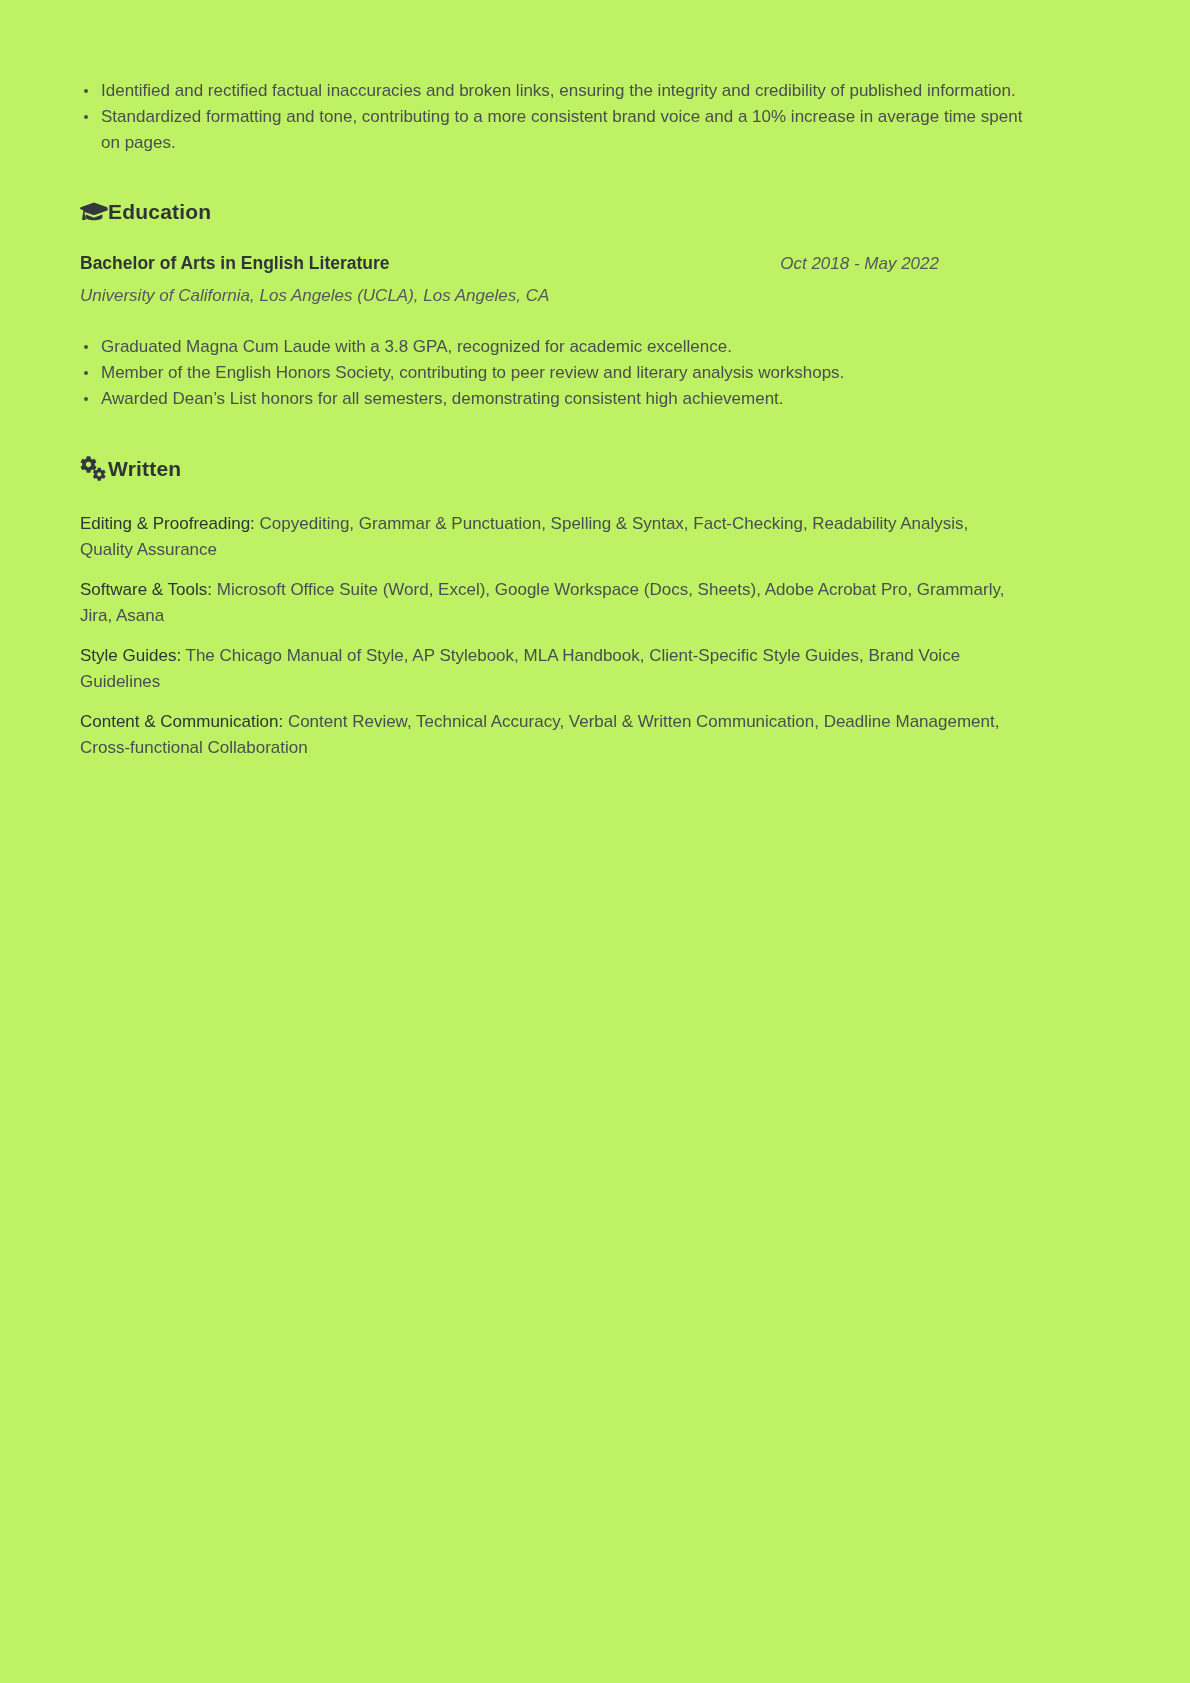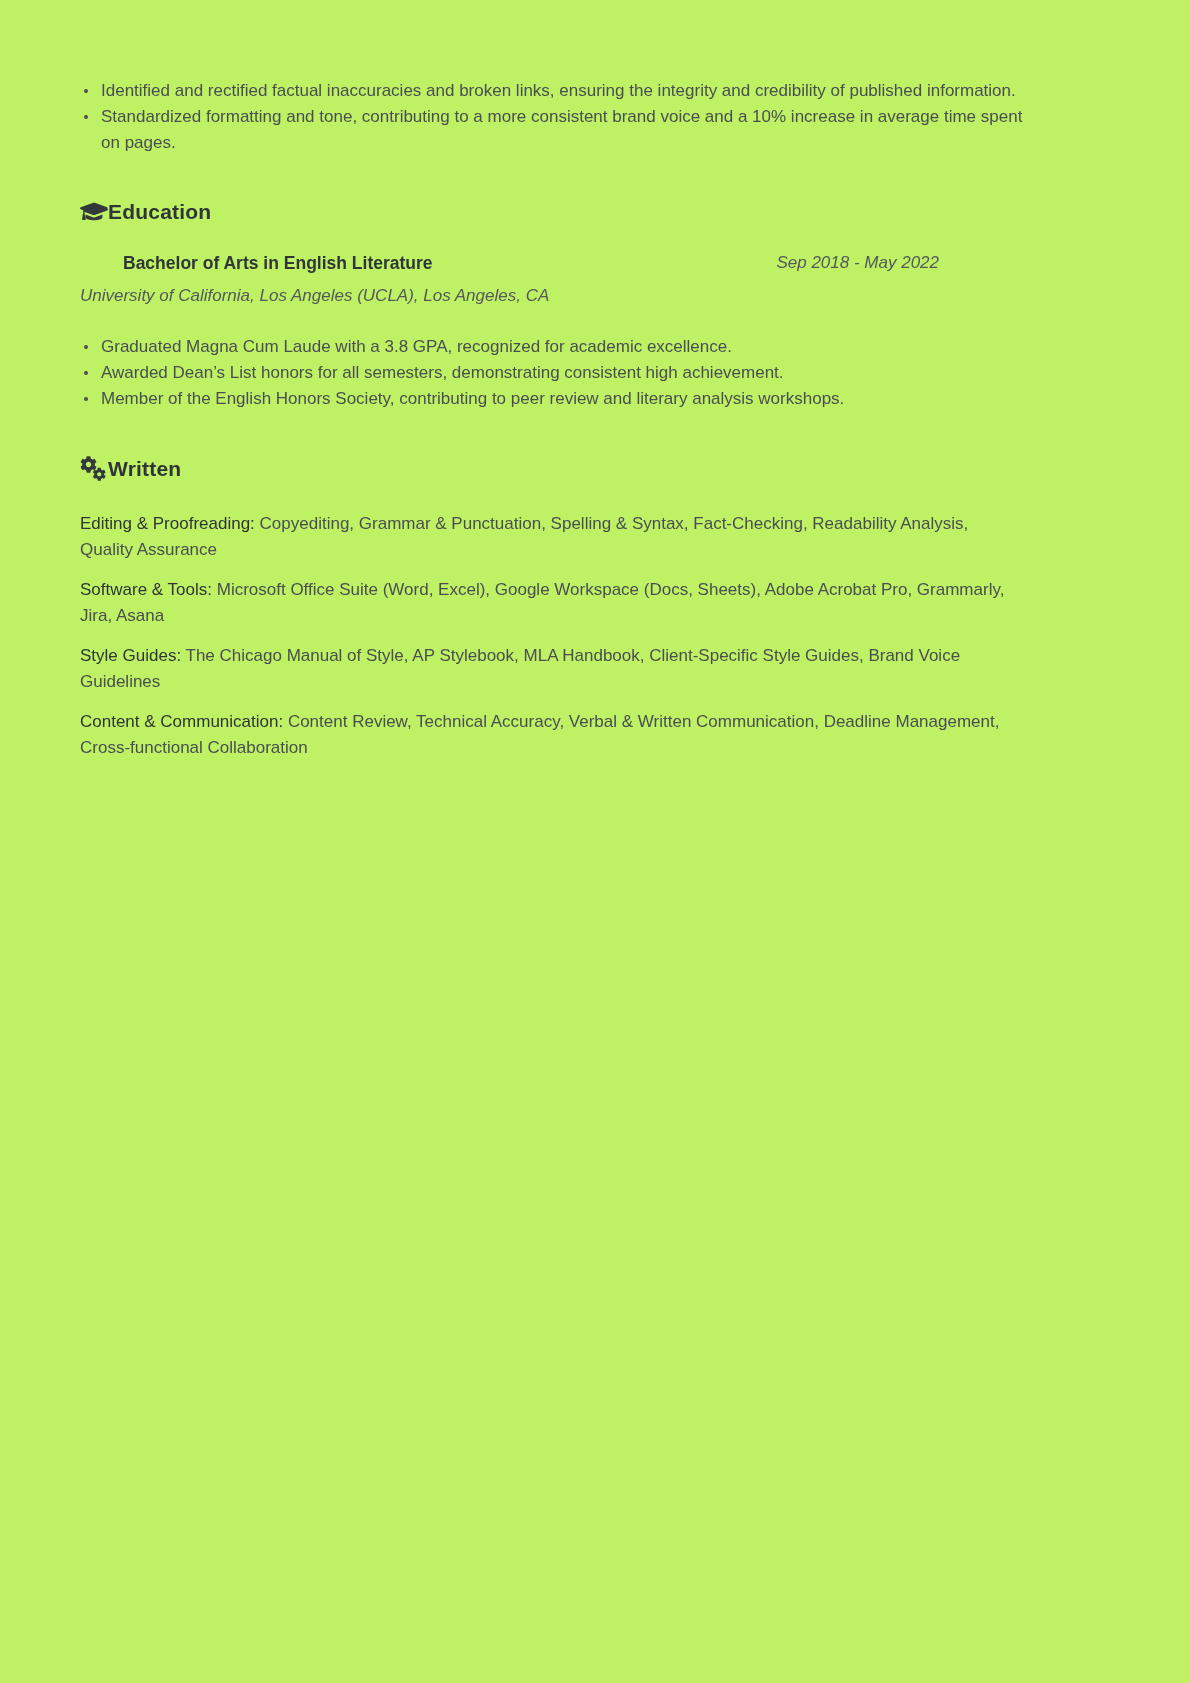--- a/index.html
+++ b/index.html
@@ -39,24 +39,23 @@
   .section-icon svg { display: block; fill: #33383c; }
   .section-title {
     font-size: 21px;
     font-weight: 700;
     color: #2f3437;
     letter-spacing: 0.2px;
   }
   .degree-row {
     display: flex;
     justify-content: space-between;
-    align-items: flex-start;
+    align-items: center;
     margin-top: 29px;
     max-width: 1028px;
-    margin-left: 43px;
   }
   .degree {
     font-size: 17.5px;
     font-weight: 700;
     color: #303539;
   }
   .dates {
     font-size: 17px;
     font-style: italic;
     color: #54585b;
@@ -102,37 +101,37 @@
         <span class="section-icon">
           <svg width="28" height="23" viewBox="0 0 640 512">
             <path d="M623.1 136.9L335.7 33.8c-10.1-3.6-21.3-3.6-31.4 0L16.9 136.9c-22.5 8-22.5 39.3 0 47.3l56.8 20.3v72.5c-6.3 8.5-10.7 18.4-12.4 29.2L48 416c-1.2 7.2 4.4 14 11.8 14h60.3c7.4 0 13-6.8 11.8-14l-13.2-79.9c-1.8-10.8-6.2-20.7-12.4-29.2v-60.6L304.3 311c10.1 3.6 21.3 3.6 31.4 0l287.4-103c22.5-8 22.5-39.2 0-47.1zM308.3 367.8L128 303.4v66.2c0 35.3 86 63.9 192 63.9s192-28.6 192-63.9v-66.2l-180.3 64.4c-10.1 3.6-21.4 3.6-31.4 0z"></path>
           </svg>
         </span>
         <span class="section-title">Education</span>
       </div>
 
       <div class="degree-row">
         <span class="degree">Bachelor of Arts in English Literature</span>
-        <span class="dates">Sep 2018 - May 2022</span>
+        <span class="dates">Oct 2018 - May 2022</span>
       </div>
 
       <div class="institution">University of California, Los Angeles (UCLA), Los Angeles, CA</div>
 
       <ul class="bullet-list edu-bullets">
         <li class="bullet-item">
           <span class="bullet-dot"></span>
           <span>Graduated Magna Cum Laude with a 3.8 GPA, recognized for academic excellence.</span>
         </li>
         <li class="bullet-item">
           <span class="bullet-dot"></span>
-          <span>Awarded Dean’s List honors for all semesters, demonstrating consistent high achievement.</span>
+          <span>Member of the English Honors Society, contributing to peer review and literary analysis workshops.</span>
         </li>
         <li class="bullet-item">
           <span class="bullet-dot"></span>
-          <span>Member of the English Honors Society, contributing to peer review and literary analysis workshops.</span>
+          <span>Awarded Dean’s List honors for all semesters, demonstrating consistent high achievement.</span>
         </li>
       </ul>
     </div>
 
     <div class="section">
       <div class="section-header">
         <span class="section-icon">
           <svg width="28" height="26" viewBox="0 0 28 26">
             <g transform="translate(0,0) scale(0.0332)">
               <path d="M487.4 315.7l-42.6-24.6c4.3-23.2 4.3-47 0-70.2l42.6-24.6c4.9-2.8 7.1-8.6 5.5-14-11.1-35.6-30-67.8-54.7-94.6-3.8-4.1-10-5.1-14.8-2.3L380.8 110c-17.9-15.4-38.5-27.3-60.8-35.1V25.8c0-5.6-3.9-10.5-9.4-11.7-36.7-8.2-74.3-7.8-109.2 0-5.5 1.2-9.4 6.1-9.4 11.7V75c-22.2 7.9-42.8 19.8-60.8 35.1L88.7 85.5c-4.9-2.8-11-1.9-14.8 2.3-24.7 26.7-43.6 58.9-54.7 94.6-1.7 5.4.6 11.2 5.5 14L67.3 221c-4.3 23.2-4.3 47 0 70.2l-42.6 24.6c-4.9 2.8-7.1 8.6-5.5 14 11.1 35.6 30 67.8 54.7 94.6 3.8 4.1 10 5.1 14.8 2.3l42.6-24.6c17.9 15.4 38.5 27.3 60.8 35.1v49.2c0 5.6 3.9 10.5 9.4 11.7 36.7 8.2 74.3 7.8 109.2 0 5.5-1.2 9.4-6.1 9.4-11.7v-49.2c22.2-7.9 42.8-19.8 60.8-35.1l42.6 24.6c4.9 2.8 11 1.9 14.8-2.3 24.7-26.7 43.6-58.9 54.7-94.6 1.5-5.5-.7-11.3-5.6-14.1zM256 336c-44.1 0-80-35.9-80-80s35.9-80 80-80 80 35.9 80 80-35.9 80-80 80z"></path>

